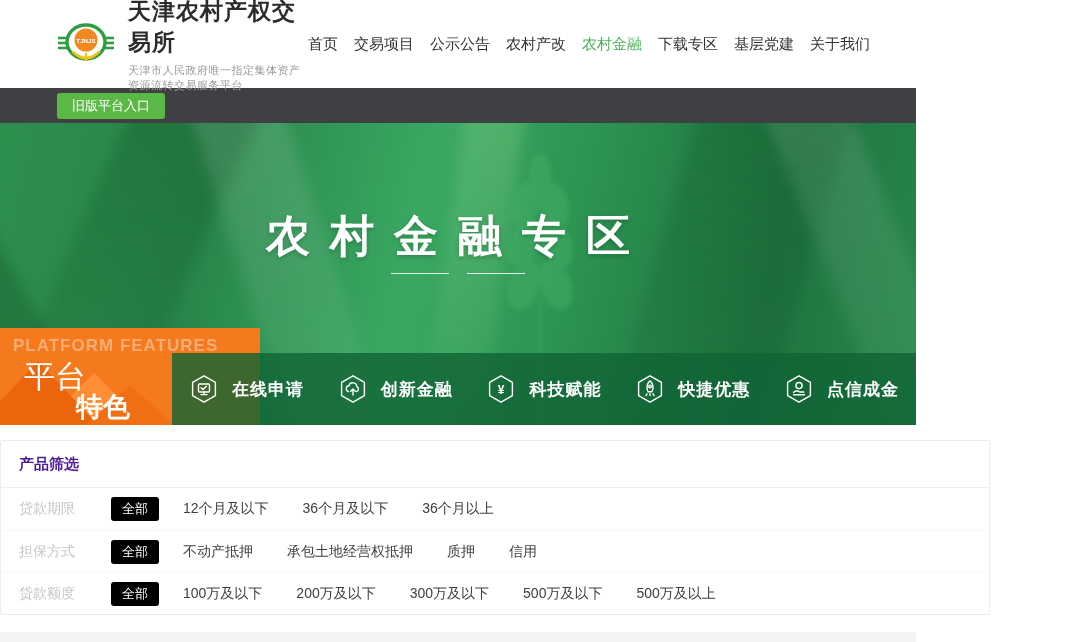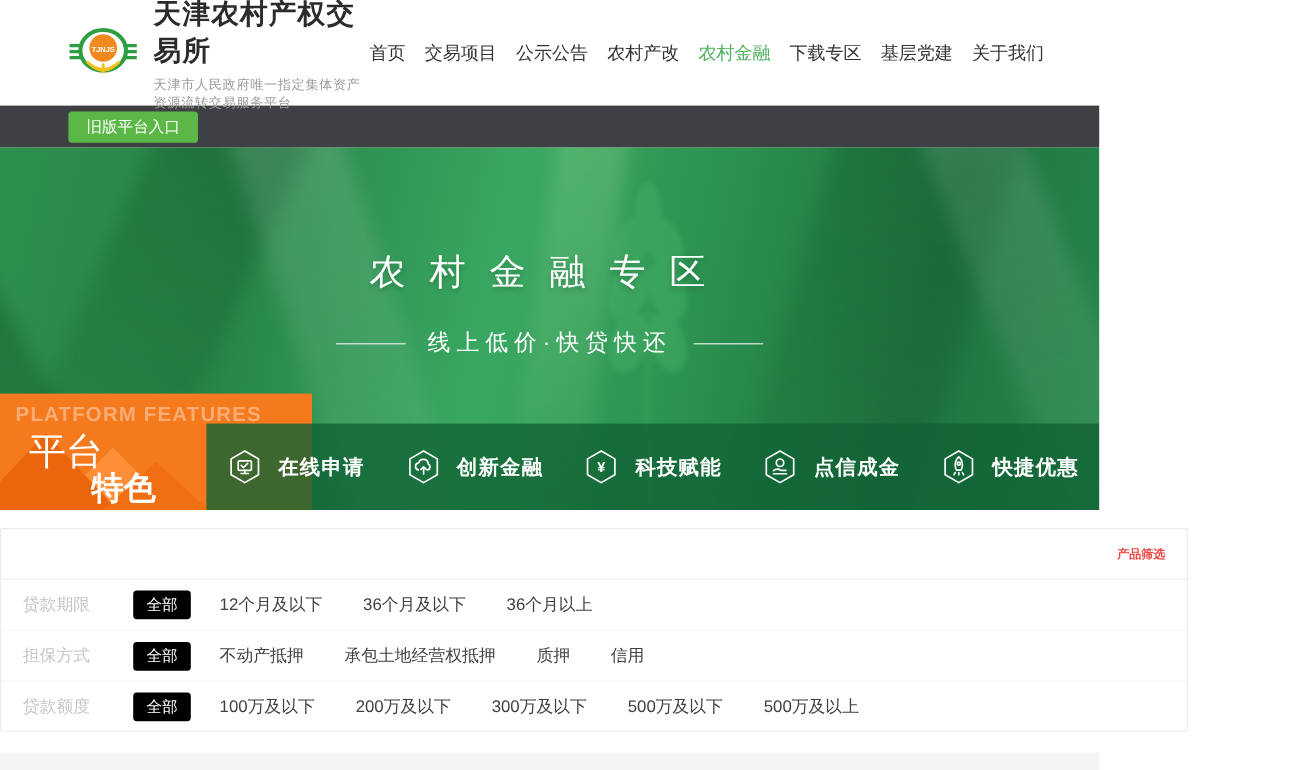--- a/index.html
+++ b/index.html
@@ -36,21 +36,21 @@
         background:linear-gradient(rgba(255,255,255,.12),rgba(255,255,255,0)); }
   .l5 { width:120px; height:560px; left:980px; top:-80px; transform:rotate(12deg);
         background:linear-gradient(rgba(8,70,30,.38),rgba(8,70,30,0)); }
   .l6 { width:60px; height:420px; left:440px; top:-40px; transform:rotate(8deg);
         background:linear-gradient(rgba(170,230,160,.25),rgba(170,230,160,0)); }
   .l7 { width:100px; height:400px; left:-30px; top:60px; transform:rotate(-30deg);
         background:linear-gradient(rgba(9,66,28,.4),rgba(9,66,28,0)); }
   .wheat-svg { position:absolute; left:430px; top:10px; opacity:.55; filter:blur(2px); }
 
   .banner-title { position:absolute; top:84px; left:0; width:100%; text-align:center;
-    color:#fff; font-size:30px; font-weight:normal; letter-spacing:20px; 
+    color:#fff; font-size:44px; font-weight:bold; letter-spacing:20px; 
     text-shadow:0 2px 4px rgba(0,40,15,.25); z-index:1; }
   .banner-sub { position:absolute; top:150px; left:0; width:100%; display:flex;
     justify-content:center; align-items:center; gap:18px; z-index:1; }
   .sub-line { width:58px; height:1px; background:rgba(255,255,255,.85); }
   .banner-subtitle { color:#fff; font-size:19px; letter-spacing:5px; font-weight:500; }
 
   
   .orange { position:absolute; left:0; top:205px; width:260px; height:97px;
             background:#f5791d; z-index:1; overflow:hidden; }
   .eyebrow { position:absolute; top:8px; left:13px; font-size:17px; font-weight:bold;
@@ -65,21 +65,21 @@
   
   .menubar { position:absolute; left:172px; right:0; bottom:0; height:72px;
              background:rgba(16,99,52,.80); display:flex; align-items:center; z-index:2; }
   .menu-item { flex:1 1 0; display:flex; align-items:center; justify-content:center;
                gap:13px; cursor:pointer; height:100%; }
   .menu-item .mi-label { color:#fff; font-size:17px; font-weight:bold; letter-spacing:1px; }
 
   
   .main-area { background:#fff; }
   .filter-card { width:990px; margin:15px auto 0; border:1px solid #ececec; border-radius:2px; background:#fff; }
-  .filter-title { padding:14px 18px 13px; font-size:10px; color:#ef4444; font-weight:600;text-align:right; }
+  .filter-title { padding:14px 18px 13px; font-size:15px; color:#4c1d95; font-weight:600; }
   .filter-divider { border-top:1px solid #eee; }
   .filter-row { display:flex; align-items:center; height:42px; padding:0 18px; }
   .filter-row + .filter-row { border-top:1px solid #f7f7f7; }
   .row-label { width:74px; color:#c6c6c6; font-size:14px; flex:0 0 auto; }
   .all-badge { background:#000000; color:#fff; font-size:13px; padding:3px 11px; border-radius:3px;
                margin:0 24px 0 18px; cursor:pointer; border:none; font-family:inherit; }
   .opts { display:flex; gap:34px; }
   .opt { font-size:14px; color:#404040; cursor:pointer; white-space:nowrap; }
 
   .bottom-strip { height:15px; margin-top:17px; background:#f4f4f4; }
@@ -147,21 +147,20 @@
         <ellipse cx="126" cy="110" rx="15" ry="26" transform="rotate(-20 126 110)"></ellipse>
         <ellipse cx="94" cy="152" rx="15" ry="26" transform="rotate(18 94 152)"></ellipse>
         <ellipse cx="126" cy="152" rx="15" ry="26" transform="rotate(-18 126 152)"></ellipse>
         <ellipse cx="110" cy="42" rx="11" ry="22"></ellipse>
       </g>
     </svg>
 
     <h1 class="banner-title">农村金融专区</h1>
     <div class="banner-sub">
       <span class="sub-line"></span>
-      <span class="banner-subtitle">线上低价·快贷快还</span>
       <span class="sub-line"></span>
     </div>
 
     <div class="orange">
       <div class="eyebrow">PLATFORM FEATURES</div>
       <div class="feat-t1">平台</div>
       <div class="feat-t2">特色</div>
       <div class="mtn mtn-light"></div>
       <div class="mtn mtn-dark"></div>
       <div class="mtn mtn-dark2"></div>
@@ -195,37 +194,37 @@
               <path d="M15 1.8 L26.4 8.4 V21.6 L15 28.2 L3.6 21.6 V8.4 Z"></path>
               <text x="15" y="19.6" text-anchor="middle" font-size="12" font-weight="bold" fill="#fff" stroke="none">¥</text>
             </svg>
           </span>
           <span class="mi-label">科技赋能</span>
         </div>
         <div class="menu-item">
           <span style="display: flex;">
             <svg width="30" height="30" viewBox="0 0 30 30" fill="none" stroke="#fff" stroke-width="1.4" stroke-linecap="round" stroke-linejoin="round">
               <path d="M15 1.8 L26.4 8.4 V21.6 L15 28.2 L3.6 21.6 V8.4 Z"></path>
+              <path d="M15 6.8c2.1 1.9 3 4.3 3 6.6 0 1.8-.5 3.4-1.2 4.4h-3.6c-.7-1-1.2-2.6-1.2-4.4 0-2.3.9-4.7 3-6.6z"></path>
+              <circle cx="15" cy="12.4" r="1.3"></circle>
+              <path d="M12 19.8l-1 1.8m4-1.8v1.8m3-1.8l1 1.8"></path>
+            </svg>
+          </span>
+          <span class="mi-label">快捷优惠</span>
+        </div>
+        <div class="menu-item">
+          <span style="display: flex;">
+            <svg width="30" height="30" viewBox="0 0 30 30" fill="none" stroke="#fff" stroke-width="1.4" stroke-linecap="round" stroke-linejoin="round">
+              <path d="M15 1.8 L26.4 8.4 V21.6 L15 28.2 L3.6 21.6 V8.4 Z"></path>
               <circle cx="15" cy="11.6" r="3.1"></circle>
               <path d="M9.6 18.2c2-1.6 4.2-1.6 6.2-.2h4"></path>
               <path d="M9.6 20.8h10.8"></path>
             </svg>
           </span>
           <span class="mi-label">点信成金</span>
-        </div>
-        <div class="menu-item">
-          <span style="display: flex;">
-            <svg width="30" height="30" viewBox="0 0 30 30" fill="none" stroke="#fff" stroke-width="1.4" stroke-linecap="round" stroke-linejoin="round">
-              <path d="M15 1.8 L26.4 8.4 V21.6 L15 28.2 L3.6 21.6 V8.4 Z"></path>
-              <path d="M15 6.8c2.1 1.9 3 4.3 3 6.6 0 1.8-.5 3.4-1.2 4.4h-3.6c-.7-1-1.2-2.6-1.2-4.4 0-2.3.9-4.7 3-6.6z"></path>
-              <circle cx="15" cy="12.4" r="1.3"></circle>
-              <path d="M12 19.8l-1 1.8m4-1.8v1.8m3-1.8l1 1.8"></path>
-            </svg>
-          </span>
-          <span class="mi-label">快捷优惠</span>
         </div>
       </div>
   </section>
 
   <main class="main-area">
     <div class="filter-card">
       <div class="filter-title">产品筛选</div>
       <div class="filter-divider"></div>
       <div id="filter-rows">
           <div class="filter-row">

